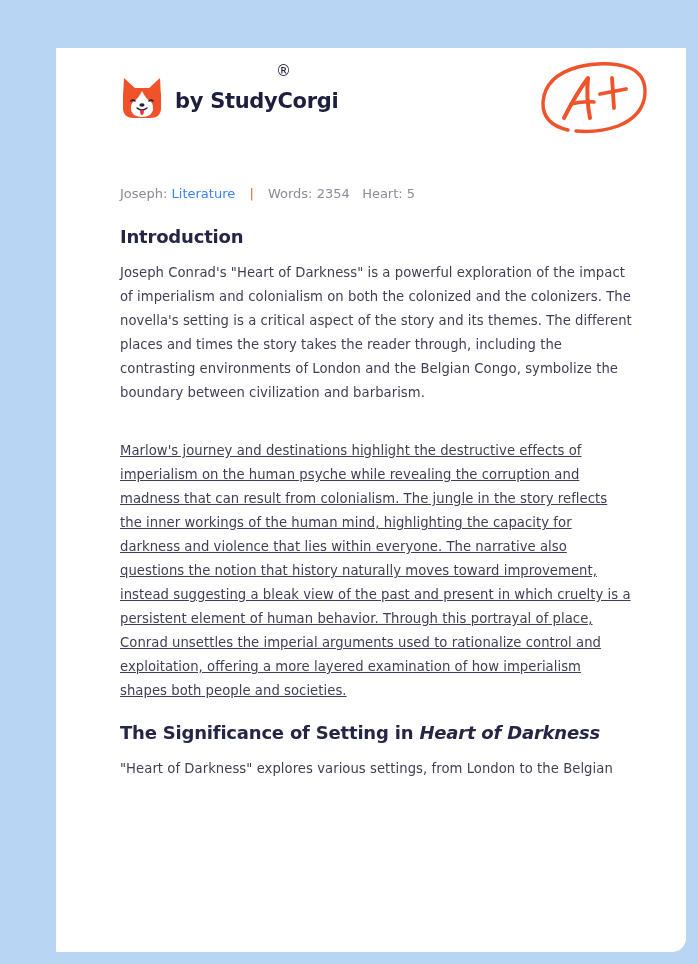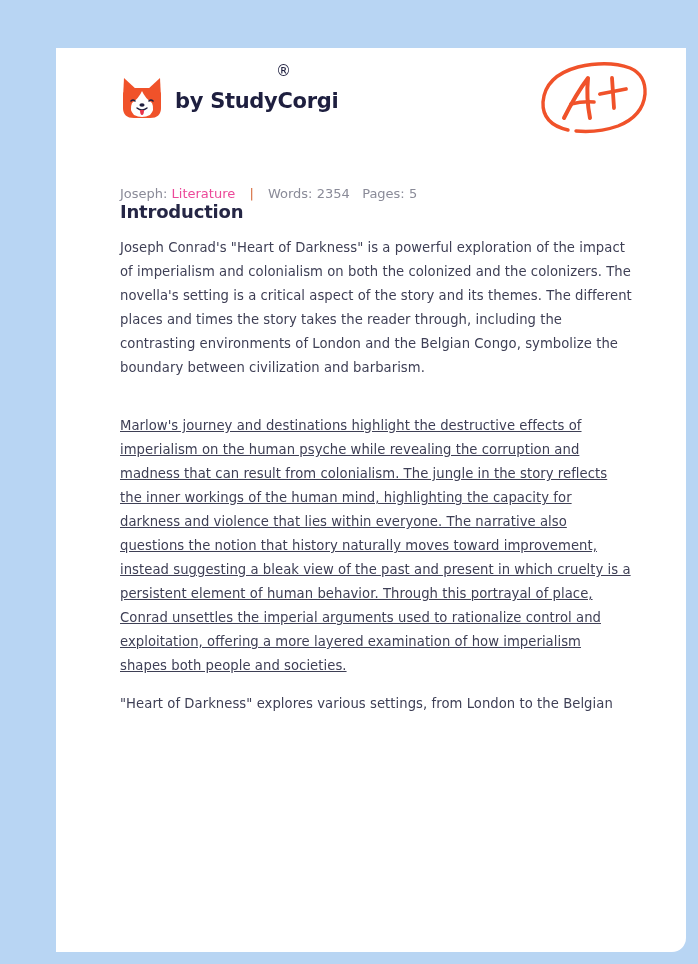--- a/index.html
+++ b/index.html
@@ -83,35 +83,36 @@
     letter-spacing: -0.4px;
   }
   .meta {
     margin-top: 10px;
     font-size: 13px;
     color: #8a8b98;
     font-family: "DejaVu Sans", sans-serif;
     white-space: nowrap;
   }
   .meta .topic-val {
-    color: #ec4899;
+    color: #3b82f6;
   }
   .meta .sep {
     color: #d56a3a;
     margin: 0 10px;
   }
   h2 {
     margin: 0;
     font-family: "DejaVu Sans", sans-serif;
     font-weight: bold;
     font-size: 18px;
     color: #252645;
     letter-spacing: -0.2px;
   }
   h2.intro {
+    margin-top: 25px;
   }
   h2.sig {
     margin-top: 19px;
   }
   h2 em {
     font-style: italic;
   }
   p {
     margin: 0;
     font-family: "DejaVu Sans", sans-serif;
@@ -167,23 +168,24 @@
 
   <div class="content">
 
     <div class="meta">
       <span>Joseph:</span>
       <span class="topic-val">Literature</span>
       <span class="sep">|</span>
       <span>Words:</span>
       <span>2354</span>
       &nbsp;
-      <span>Pages:</span>
+      <span>Heart:</span>
       <span>5</span>
     </div>
 
     <h2 class="intro">Introduction</h2>
     <p class="p1">Joseph Conrad's "Heart of Darkness" is a powerful exploration of the impact of imperialism and colonialism on both the colonized and the colonizers. The novella's setting is a critical aspect of the story and its themes. The different places and times the story takes the reader through, including the contrasting environments of London and the Belgian Congo, symbolize the boundary between civilization and barbarism.</p>
     <p class="p2">Marlow's journey and destinations highlight the destructive effects of imperialism on the human psyche while revealing the corruption and madness that can result from colonialism. The jungle in the story reflects the inner workings of the human mind, highlighting the capacity for darkness and violence that lies within everyone. The narrative also questions the notion that history naturally moves toward improvement, instead suggesting a bleak view of the past and present in which cruelty is a persistent element of human behavior. Through this portrayal of place, Conrad unsettles the imperial arguments used to rationalize control and exploitation, offering a more layered examination of how imperialism shapes both people and societies.</p>
 
+    <h2 class="sig"><span>The Significance of Setting in </span><em>Heart of Darkness</em></h2>
     <p class="p3">"Heart of Darkness" explores various settings, from London to the Belgian</p>
   </div>
 </div>
 
 </body></html>

